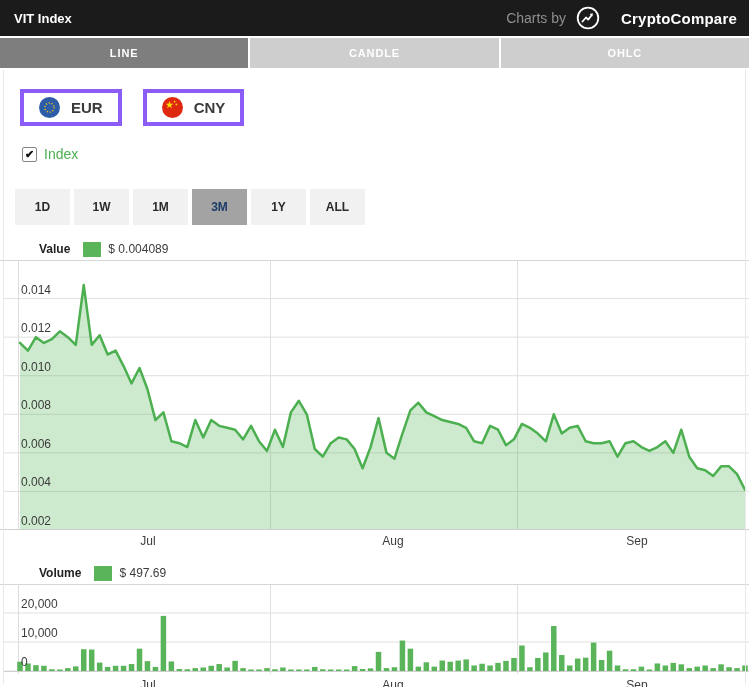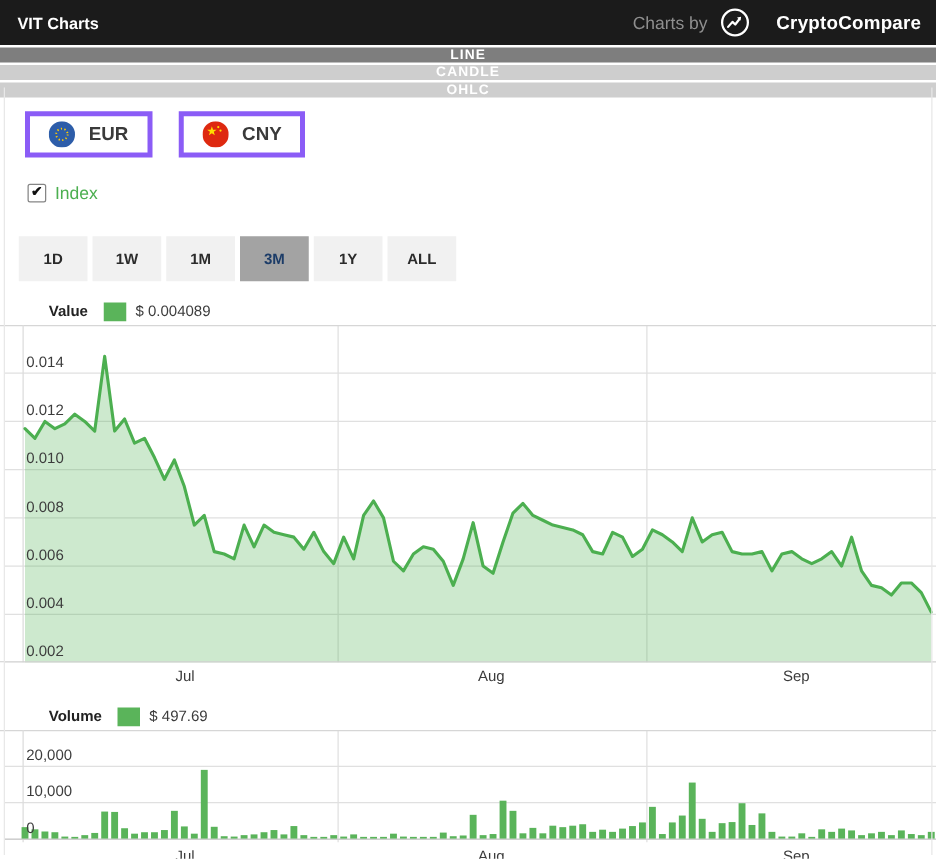--- a/index.html
+++ b/index.html
@@ -12,21 +12,21 @@
   .header{
     height:36px;background:#1b1b1b;display:flex;align-items:center;
     justify-content:space-between;padding:0 12px 0 14px;box-sizing:border-box;
   }
   .header-title{color:#fff;font-size:13px;font-weight:bold;}
   .header-right{display:flex;align-items:center;gap:9px;}
   .charts-by{color:#8f8f8f;font-size:14px;}
   .brand{display:flex;align-items:center;gap:20px;}
   .brand-name{color:#fff;font-size:15px;font-weight:bold;letter-spacing:.2px;}
   
-  .tabs{display:flex;gap:2px;margin-top:2px;height:30px;flex-direction:column;}
+  .tabs{display:flex;gap:2px;margin-top:2px;height:30px;}
   .tab{flex:1;display:flex;align-items:center;justify-content:center;
     background:#cecece;color:#fff;font-size:11px;font-weight:bold;
     letter-spacing:.9px;cursor:pointer;}
   .tab.active{background:#7e7e7e;}
   
   .currency-row{margin:21px 0 0 20px;display:flex;}
   .cur-btn{display:inline-flex;align-items:center;gap:11px;height:37px;
     box-sizing:border-box;border:4px solid #8b5cf6;background:#fff;
     padding:0 15px;margin-right:21px;font-size:15px;font-weight:bold;
     color:#3a3a3a;cursor:pointer;}
@@ -56,21 +56,21 @@
   .months{position:relative;height:24px;}
   .months span{position:absolute;top:4px;width:40px;margin-left:-20px;
     text-align:center;font-size:12px;color:#3c3c3c;}
   .edge{position:absolute;top:70px;bottom:3px;width:1px;background:#e8e8e8;}
   .edge.left{left:3px;} .edge.right{right:3px;}
 </style>
 </head>
 <body>
 
 <div class="header">
-  <div class="header-title">VIT Charts</div>
+  <div class="header-title">VIT Index</div>
   <div class="header-right">
     <span class="charts-by">Charts by</span>
     <span class="brand">
       <svg class="brand-icon" width="26" height="26" viewBox="0 0 26 26">
         <circle cx="13" cy="13" r="10.3" fill="none" stroke="#fff" stroke-width="1.8"></circle>
         <polyline points="7.5,16.5 11,12.5 13.2,14.6 16.6,10.2" fill="none" stroke="#fff" stroke-width="1.8" stroke-linecap="round" stroke-linejoin="round"></polyline>
         <path d="M17.9,8.3 L14.6,9.0 L17.3,11.6 Z" fill="#fff"></path>
       </svg>
       <span class="brand-name">CryptoCompare</span>
     </span>

